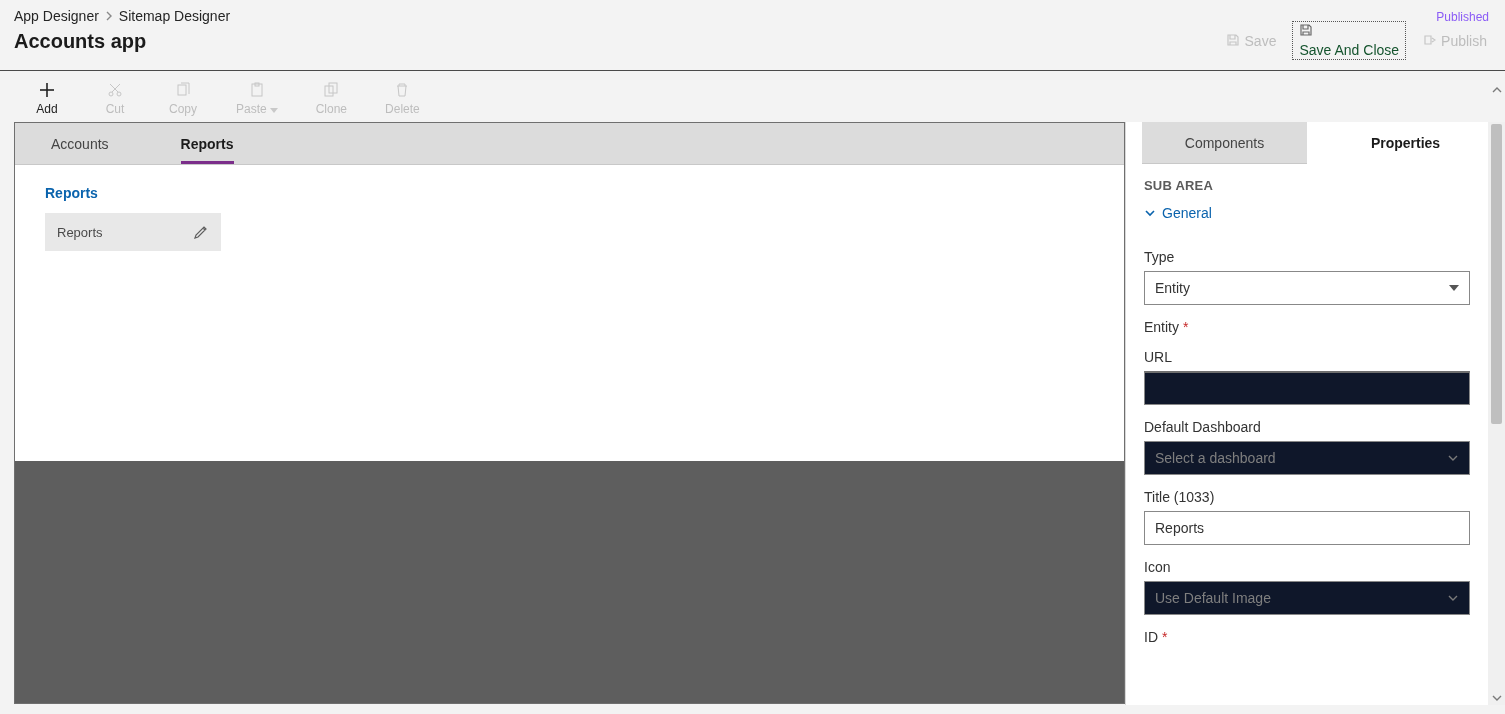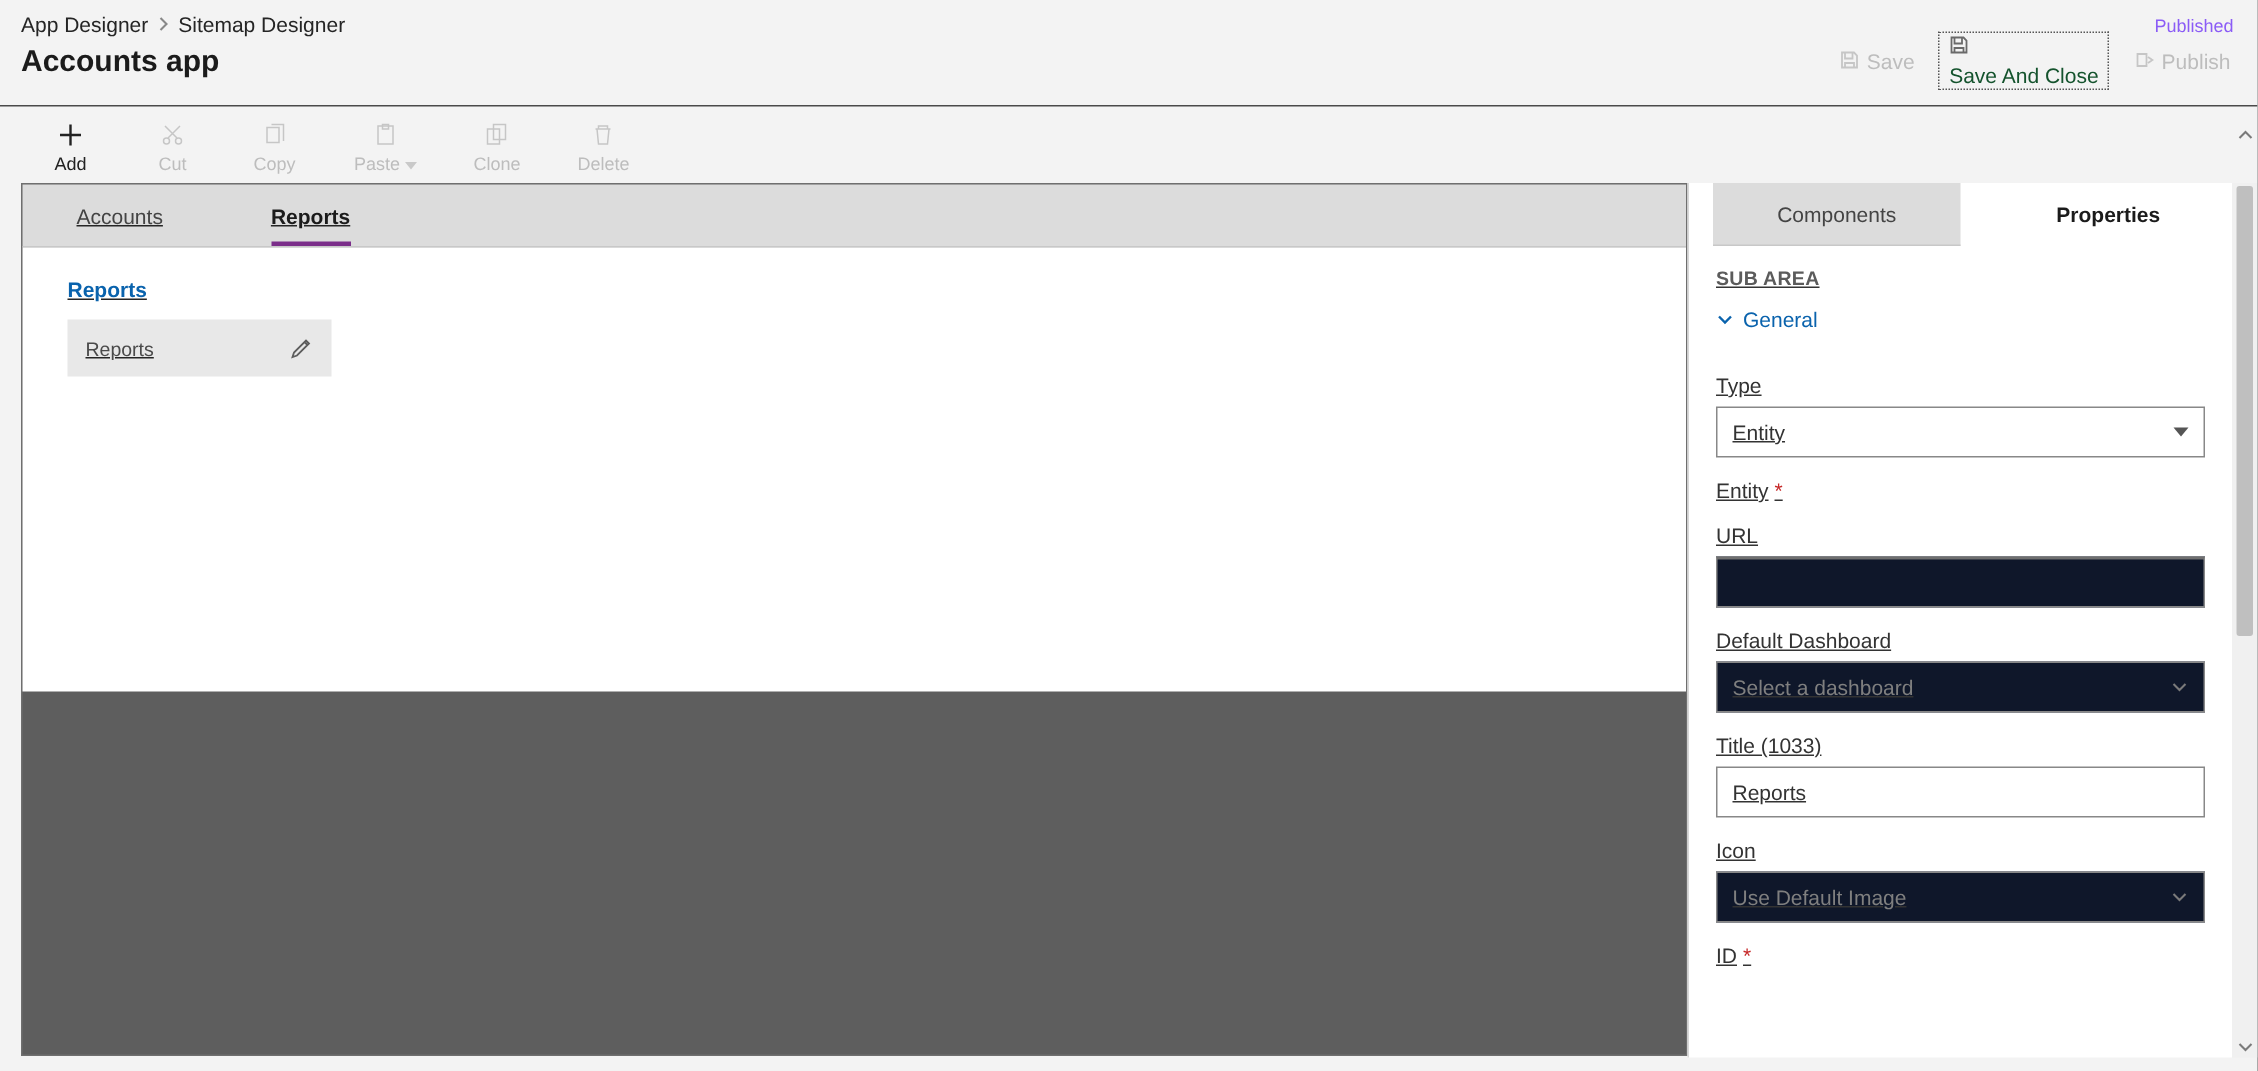--- a/index.html
+++ b/index.html
@@ -23,39 +23,39 @@
   .tbtn .ticon { width: 18px; height: 18px; display:flex; align-items:center; justify-content:center; }
   .tbtn.enabled { color: #222; cursor: pointer; }
   .tbtn.enabled svg line { stroke:#222 !important; }
   .paste-wrap { display:flex; align-items:center; gap:3px;}
   .paste-caret{ width:0;height:0;border-left:4px solid transparent;border-right:4px solid transparent;border-top:5px solid #c9c9c9; margin-top:2px;}
 
   
   .main { display: flex; height: calc(714px - 71px - 60px); }
 
   
-  .canvas-wrap { flex: 1; padding: 0 0 0 14px; text-decoration: underline; }
+  .canvas-wrap { flex: 1; padding: 0 0 0 14px; }
   .canvas { border: 1px solid #6f6f6f; height: 582px; background: #5e5e5e; display:flex; flex-direction:column; }
   .canvas-tabs { height: 42px; background: #dcdcdc; display: flex; align-items: stretch; border-bottom: 1px solid #c8c8c8; }
   .ctab { padding: 0 36px; display: flex; align-items: center; font-size: 14px; color: #444; cursor: pointer; position: relative; }
   .ctab.active { font-weight: 600; color: #1b1b1b; }
   .ctab.active::after { content:""; position:absolute; left:36px; right:36px; bottom:0; height:3px; background:#7b2e8a; }
   .canvas-body { background: #fff; flex: 0 0 296px; padding: 20px 30px; }
   .group-title { color: #0a63ad; font-size: 14px; font-weight: 600; margin-bottom: 12px; }
   .subarea-tile { width: 176px; height: 38px; background: #e8e8e8; display: flex; align-items: center; justify-content: space-between; padding: 0 12px; font-size: 13px; color: #4a4a4a; cursor: pointer; }
   .subarea-tile .edit-ic { width:16px; height:16px; color:#5e5e5e; }
   .canvas-bottom { flex:1; }
 
   
   .right { width: 380px; display:flex; }
   .panel { flex:1; background:#fff; border-left:1px solid #d8d8d8; display:flex; flex-direction:column; }
   .panel-tabs { display:flex; height:42px; }
   .ptab { flex:1; display:flex; align-items:center; justify-content:center; font-size:14px; background:#dcdcdc; color:#444; cursor:pointer; border-bottom:1px solid #c8c8c8;margin-left:16px;}
   .ptab.active { background:#fff; font-weight:600; color:#1b1b1b; border-bottom:1px solid #fff;}
-  .panel-body { padding: 14px 18px 10px 18px; font-size:13px; color:#333; overflow:auto; height:540px;text-decoration:underline;}
+  .panel-body { padding: 14px 18px 10px 18px; font-size:13px; color:#333; overflow:auto; height:540px;}
   .section-head { font-weight:700; color:#5b5b5b; font-size:13px; letter-spacing: .2px; margin-bottom: 12px;}
   .section-toggle { color:#0a63ad; font-size:14px; display:inline-flex; align-items:center; gap:6px; cursor:pointer; margin-bottom:14px;}
   .field { margin: 14px 0 0 0; }
   .flabel { font-size: 14px; color:#333; margin-bottom: 6px; display:flex; gap:4px;}
   .req { color:#c62828; }
   .select, .input { width: 100%; height: 34px; border:1px solid #888; background:#fff; padding: 0 10px; font-size:14px; color:#333; display:flex; align-items:center; justify-content:space-between;}
   .select.disabled, .input.disabled { background:#0f172a; color:#8a8a8a; }
   .select .caret { width:0;height:0;border-left:5px solid transparent;border-right:5px solid transparent;border-top:6px solid #555;}
   .select .chev { width:12px;height:12px; }
   .select.disabled .value{ color:#7f7f7f;}

